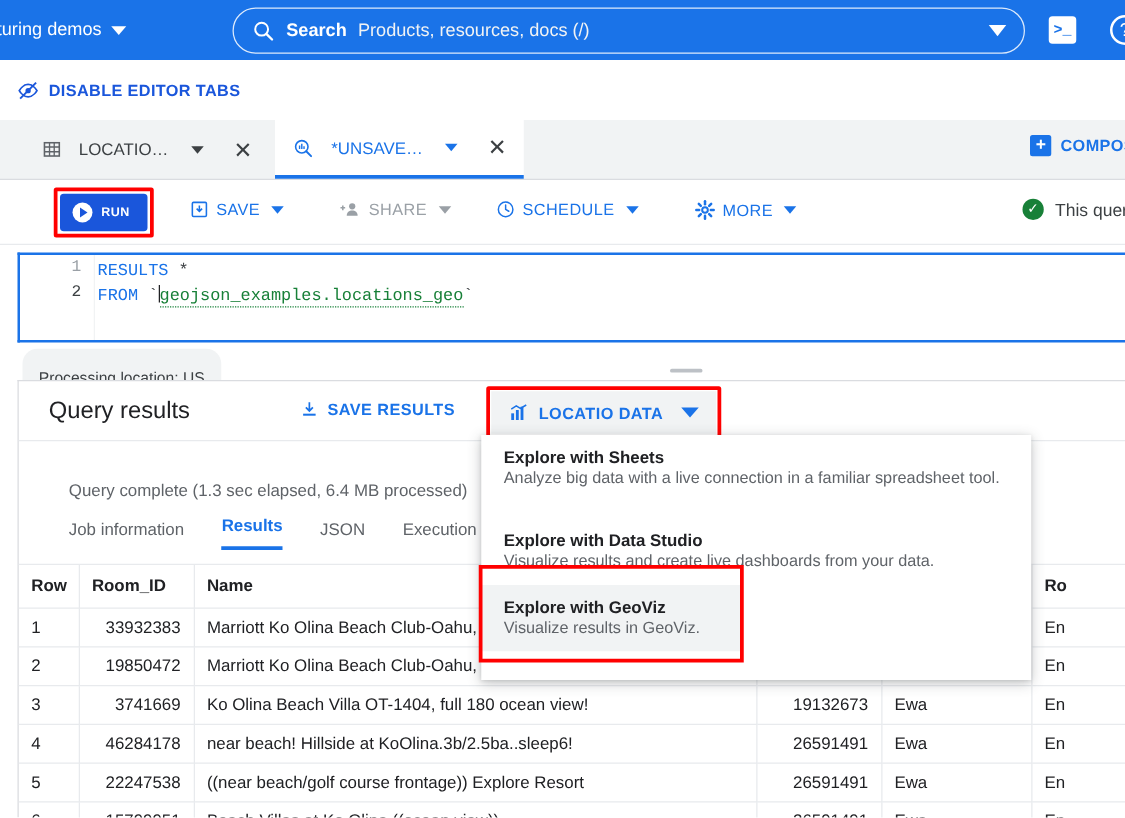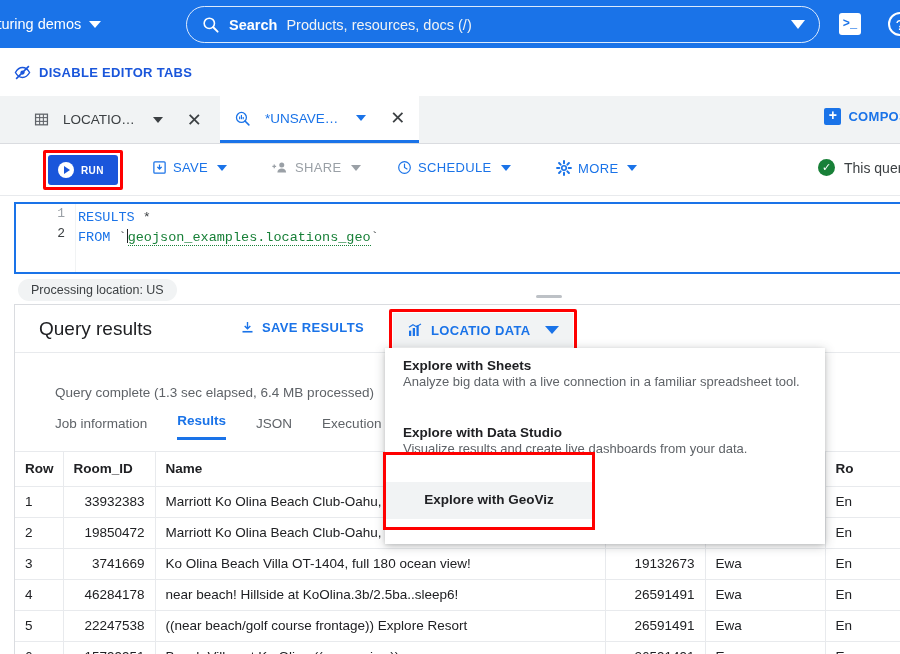--- a/index.html
+++ b/index.html
@@ -169,21 +169,21 @@
   .op { color: #3c4043; }
   .tbl { color: #188038; border-bottom: 1px dotted #188038; }
   .tick { color: #3c4043; }
   .caret-bar {
     display: inline-block; width: 1px; height: 14px; background: #202124;
     vertical-align: -2px;
   }
   .loc-chip {
     position: absolute; left: 18px; top: 279px;
     background: #f1f3f4; border-radius: 12px;
-    padding: 4px 13px; font-size: 12.5px; color: #3c4043;
+    padding: 16px 13px; font-size: 12.5px; color: #3c4043;
   }
   .grabber {
     position: absolute; left: 536px; top: 295px; width: 26px; height: 3px;
     background: #bdc1c6; border-radius: 2px;
   }
 
   
   .results {
     position: absolute; left: 14px; top: 304px; width: 900px; height: 350px;
     background: #fff; border: 1px solid #dadce0; border-right: none; border-bottom: none;
@@ -511,19 +511,20 @@
 
   <div class="menu">
     <div class="menu-item">
       <div class="mi-title">Explore with Sheets</div>
       <div class="mi-desc">Analyze big data with a live connection in a familiar spreadsheet tool.</div>
     </div>
     <div class="menu-item" style="margin-top:14px;">
       <div class="mi-title">Explore with Data Studio</div>
       <div class="mi-desc">Visualize results and create live dashboards from your data.</div>
     </div>
-    <div class="menu-item hl" style="margin-top:14px;width:208px;text-align:center;">
+    <div class="menu-item hl" style="width:208px;">
       <div class="mi-title">Explore with GeoViz</div>
+      <div class="mi-desc">Visualize results in GeoViz.</div>
     </div>
   </div>
   <div class="geoviz-box"></div>
 
 </div>
 
 </body></html>

